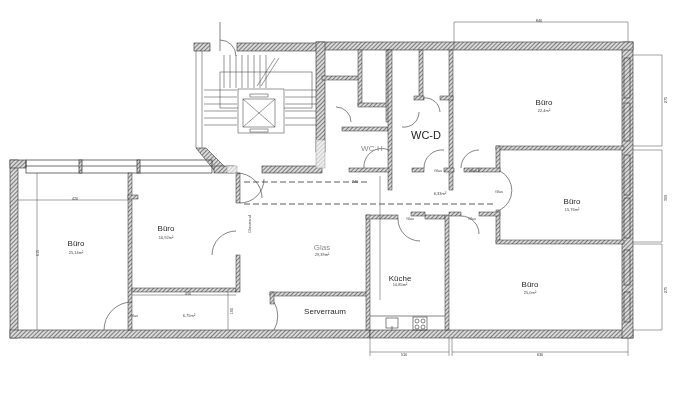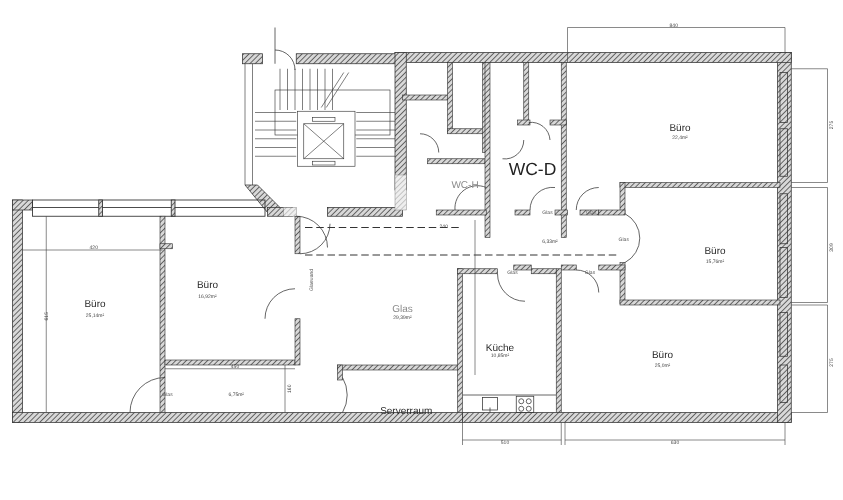--- a/index.html
+++ b/index.html
@@ -1,21 +1,21 @@
 <!DOCTYPE html>
 <html><head>
 <meta charset="utf-8">
 <style>
   html, body { margin: 0; padding: 0; background: #ffffff; }
   body { width: 674px; height: 400px; overflow: hidden; font-family: "Liberation Sans", sans-serif; }
   #plan { position: absolute; left: 0; top: 0; width: 674px; height: 400px; }
   .lbl { position: absolute; color: #333; font-family: "Liberation Sans", sans-serif; white-space: nowrap; transform: translate(-50%, -50%); }
   .room-name { font-size: 8px; color: #2a2a2a; }
   .room-name.gray { color: #8a8a8a; text-align: center; }
-  .room-name.bold { font-size: 14px; color: #222; }
+  .room-name.bold { font-size: 11px; color: #222; }
   .room-area { font-size: 4px; color: #444; }
   .dim { font-size: 4px; color: #444; }
   .dim.v { transform: translate(-50%, -50%) rotate(-90deg); }
   .tiny { font-size: 4px; color: #555; }
 </style>
 </head>
 <body>
 
 <svg id="plan" viewBox="0 0 674 400" xmlns="http://www.w3.org/2000/svg">
   <defs>
@@ -214,21 +214,21 @@
 
 <div class="lbl room-name" style="left:166px;top:228px">Büro</div>
 <div class="lbl room-area" style="left:166px;top:237px">16,92m²</div>
 
 <div class="lbl room-name gray" style="left:322px;top:247px">Glas</div>
 <div class="lbl room-area" style="left:322px;top:254px">29,39m²</div>
 
 <div class="lbl room-name" style="left:400px;top:278px">Küche</div>
 <div class="lbl room-area" style="left:400px;top:284px">10,85m²</div>
 
-<div class="lbl room-name" style="left:325px;top:329px">Serverraum</div>
+<div class="lbl room-name" style="left:325px;top:311px">Serverraum</div>
 
 <div class="lbl room-name gray" style="left:372px;top:148px">WC-H</div>
 
 <div class="lbl room-name bold" style="left:426px;top:135px">WC-D</div>
 
 <div class="lbl room-name" style="left:544px;top:102px">Büro</div>
 <div class="lbl room-area" style="left:544px;top:110px">22,4m²</div>
 
 <div class="lbl room-name" style="left:572px;top:201px">Büro</div>
 <div class="lbl room-area" style="left:572px;top:209px">15,76m²</div>

